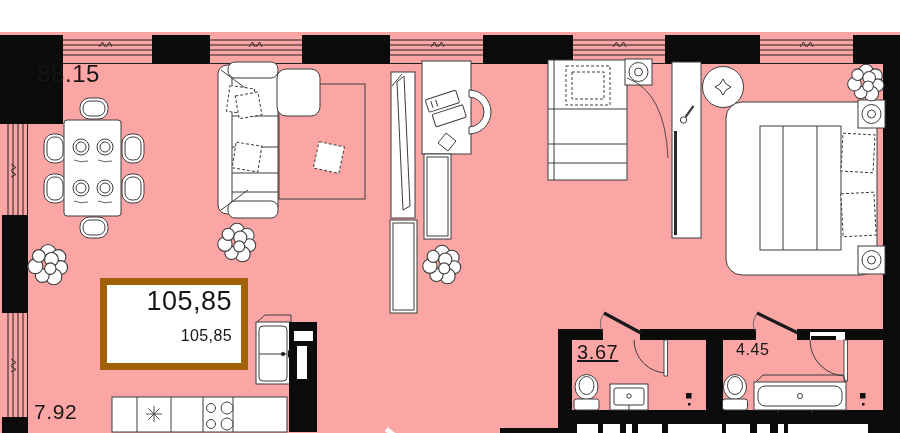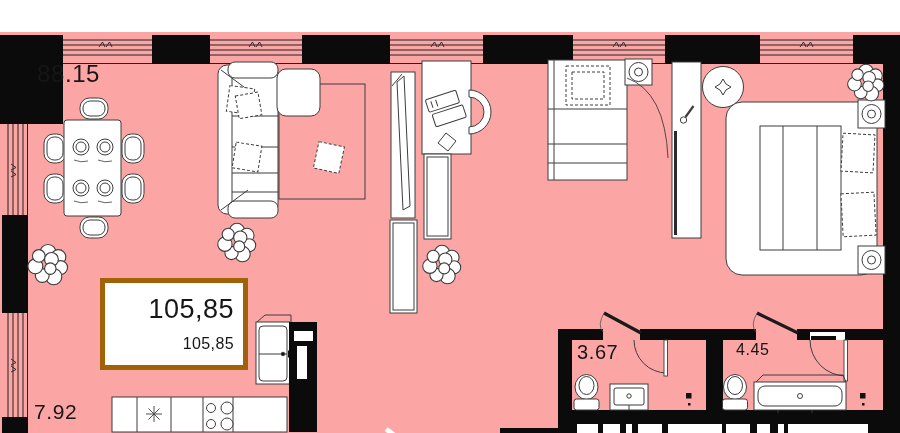--- a/index.html
+++ b/index.html
@@ -2,25 +2,25 @@
 <html><head>
 <meta charset="utf-8">
 <style>
   html,body{margin:0;padding:0;background:#ffffff;}
   #plan{position:relative;width:900px;height:433px;background:#fca5a5;overflow:hidden;
         font-family:"Liberation Sans", sans-serif;margin-top:32px;}
   #plan svg{position:absolute;left:0;top:0;}
   .lbl{position:absolute;color:#161616;letter-spacing:.6px;white-space:nowrap;}
   .lbl-living{left:37px;top:28px;font-size:24px;}
   .lbl-kitchen{left:34px;top:368px;font-size:21px;}
-  .lbl-bath1{left:577px;top:309px;font-size:20px;}
+  .lbl-bath1{left:577px;top:309px;font-size:20px;text-decoration:underline;}
   .lbl-bath2{left:736px;top:309px;font-size:16px;}
   .summary-box{position:absolute;left:100px;top:246px;width:148px;height:92px;
-        border:5px solid #a16207;box-sizing:border-box;background:#fff;
-        text-align:right;padding:12px 9px 0 0;}
+        border:7px solid #a16207;box-sizing:border-box;background:#fff;
+        text-align:right;padding:2px 9px 0 0;}
   .summary-total{font-size:27px;color:#161616;letter-spacing:.5px;line-height:1.1;}
   .summary-sub{font-size:16px;color:#161616;letter-spacing:.4px;line-height:1.22;}
   .summary-spacer{height:9px;}
 </style>
 </head>
 <body>
 
 <div id="plan">
 
 <svg width="900" height="433" viewBox="0 0 900 433">

